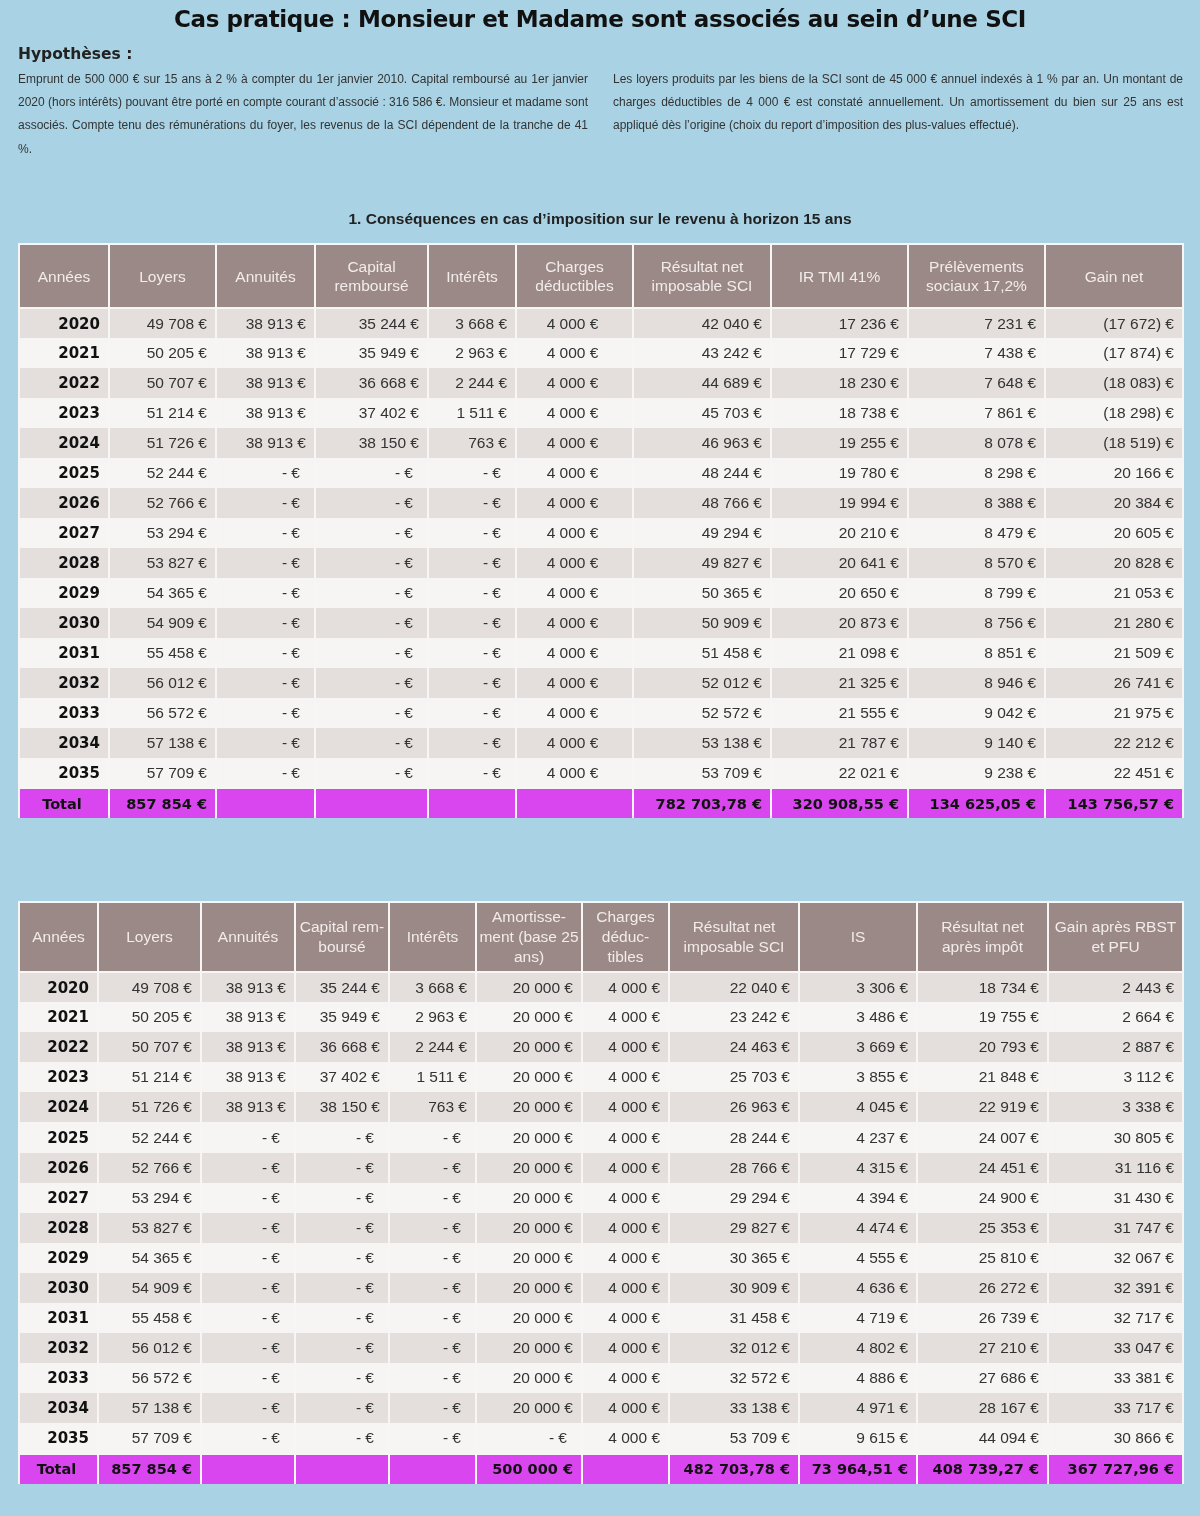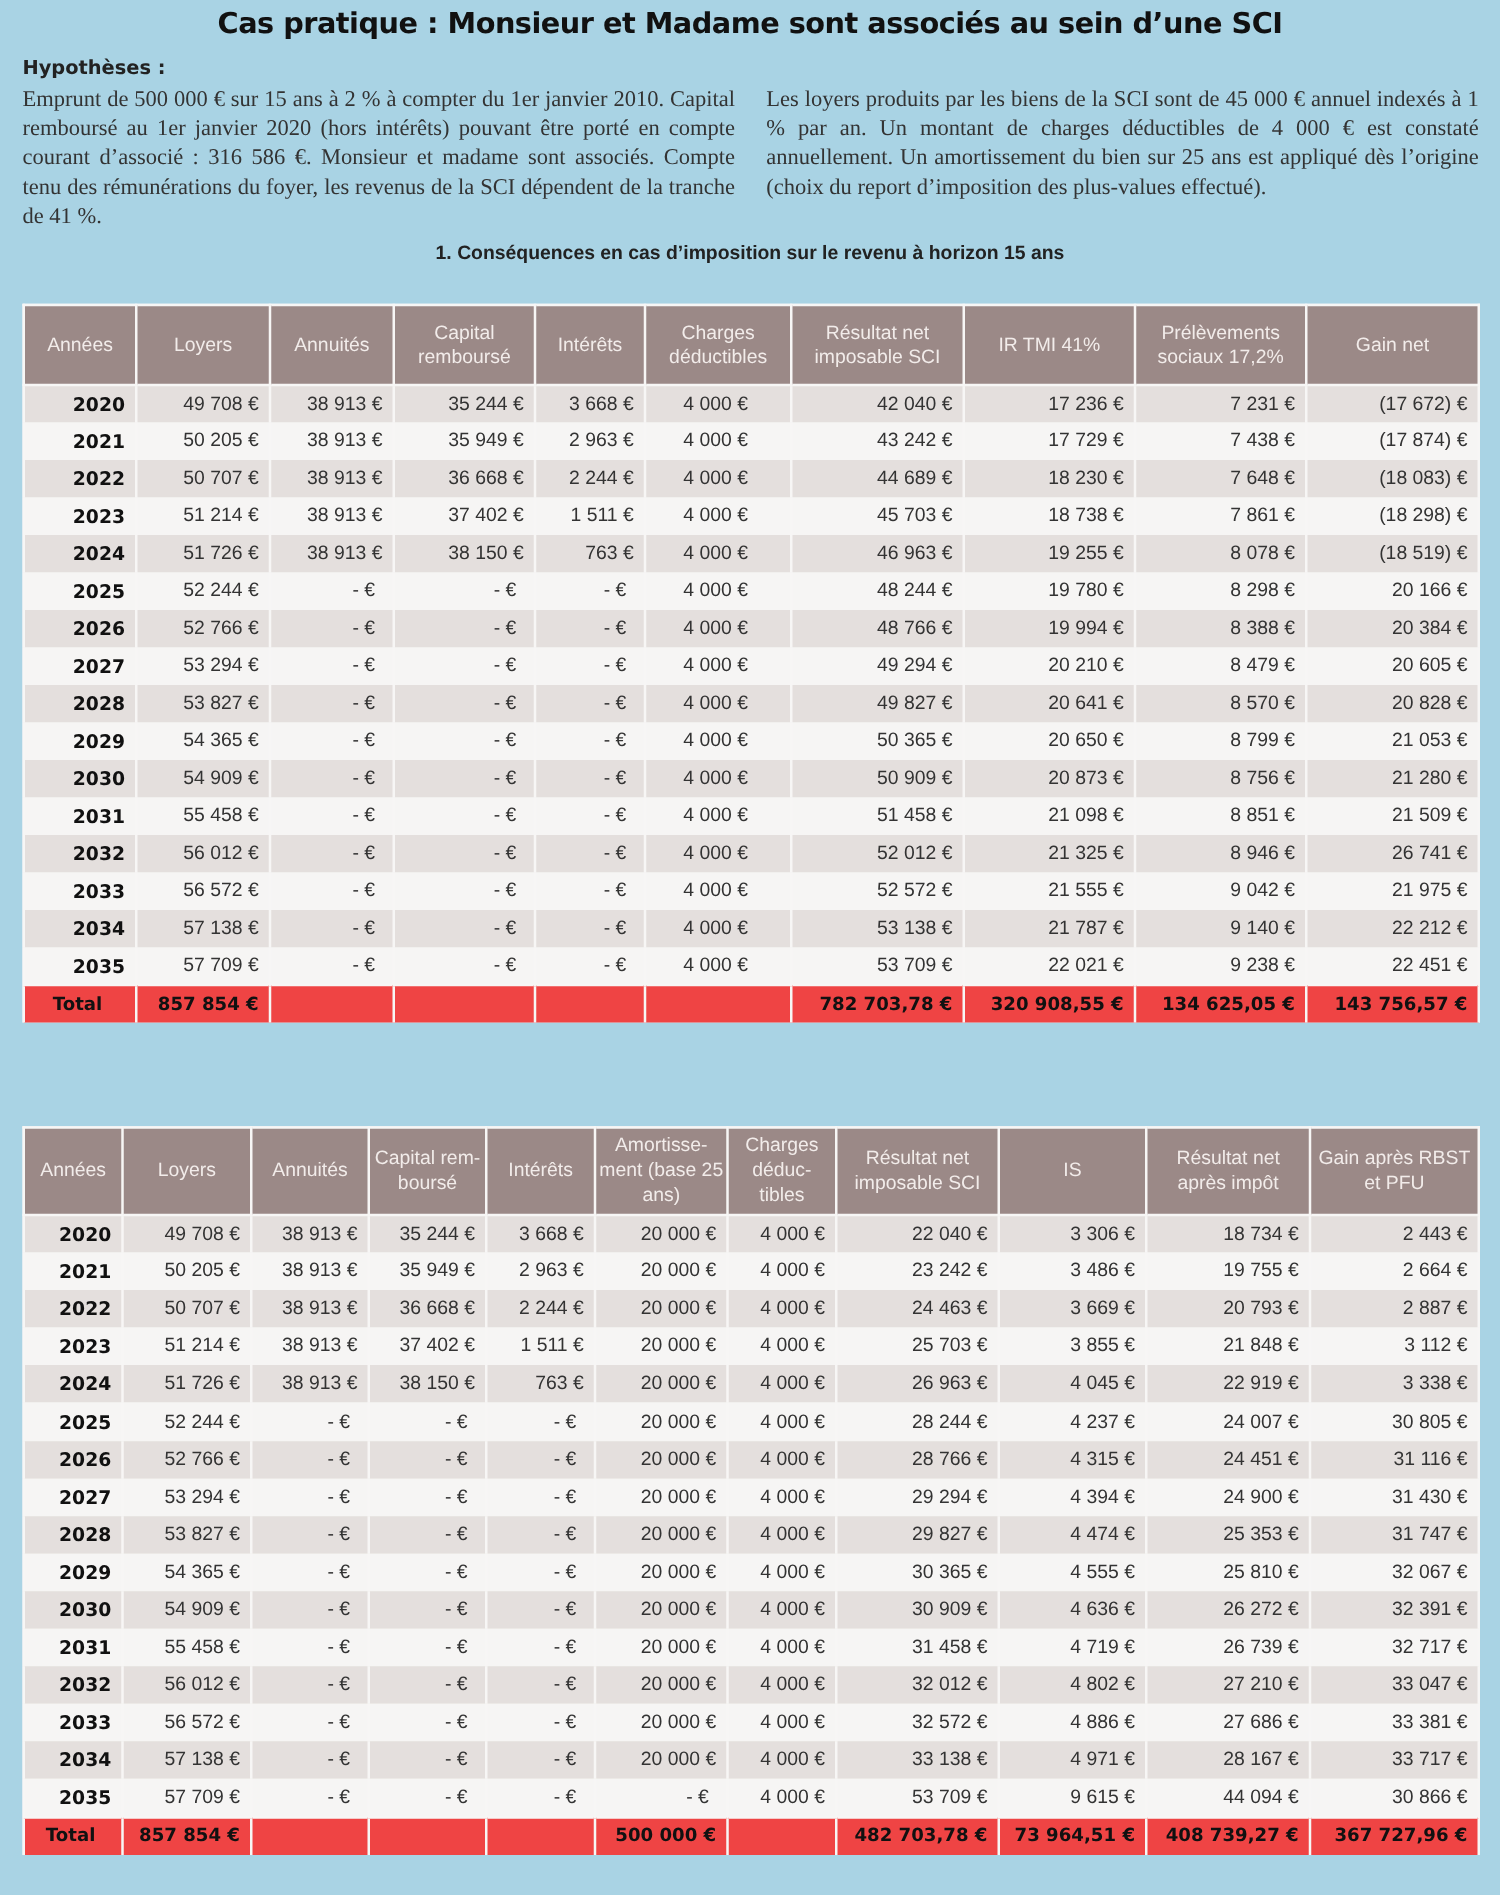--- a/index.html
+++ b/index.html
@@ -1,40 +1,40 @@
 <!DOCTYPE html>
 <html><head>
 <meta charset="utf-8">
 <style>
   * { box-sizing: border-box; margin: 0; padding: 0; }
   html, body { width: 1200px; height: 1516px; background: #a9d3e4; overflow: hidden; }
   body { font-family: "DejaVu Sans", sans-serif; color: #222; position: relative; }
   .page { position: absolute; left: 0; top: 0; width: 1200px; height: 1516px; background: #a9d3e4; }
   .title { position: absolute; top: 6px; left: 0; width: 1200px; text-align: center; font-family: "DejaVu Sans", sans-serif; font-weight: bold; font-size: 23px; letter-spacing: -0.4px; color: #111; }
   .hyp-label { position: absolute; left: 18px; top: 45px; font-size: 15.5px; font-weight: bold; color: #222; }
-  .hyp-col { position: absolute; top: 68px; font-family: Liberation Serif, serif; font-size: 18px; line-height: 23.2px; color: #333; text-align: justify; }
+  .hyp-col { position: absolute; top: 68px; font-family: Liberation Sans, sans-serif; font-size: 12px; line-height: 23.2px; color: #333; text-align: justify; }
   .hyp-left { left: 18px; width: 570px; }
   .hyp-right { left: 613px; width: 570px; }
   .section-title { position: absolute; left: 0; width: 1200px; text-align: center; font-size: 15.5px; font-weight: bold; color: #222; font-family: "Liberation Sans", sans-serif; }
-  .st1 { top: 194px; text-align: center; }
+  .st1 { top: 210px; text-align: center; }
   .st2 { top: 860px; }
   table { position: absolute; border-collapse: collapse; font-family: "Liberation Sans", sans-serif; font-size: 15.5px; table-layout: fixed; background: #f5f4f3; }
   table.t1 { left: 18px; top: 243px; width: 1164px; }
   table.t2 { left: 18px; top: 901px; width: 1164px; }
   th { background: #9b8987; color: #f2ecea; font-weight: normal; font-size: 15.5px; line-height: 19px; text-align: center; border: 2px solid #f7f6f5; padding: 0 2px; }
   table.t1 th { height: 64px; }
   table.t2 th { height: 70px; line-height: 20px; }
   td { border-left: 2px solid #f7f6f5; border-right: 2px solid #f7f6f5; text-align: right; padding: 0 8px 0 4px; color: #333; white-space: nowrap; }
   table.t1 td { height: 30px; }
   table.t2 td { height: 30.1px; }
   tr.odd td { background: #e4dfdd; }
   tr.even td { background: #f6f5f4; }
   td.year { text-align: right; font-weight: bold; color: #111; font-family: "DejaVu Sans", sans-serif; font-size: 15px; }
   td.center { text-align: center; }
-  tr.total td { background: #ef4444; font-weight: bold; color: #111; font-family: "DejaVu Sans", sans-serif; font-size: 14.5px; border-top: 2px solid #f7f6f5; }
+  tr.total td { background: #d946ef; font-weight: bold; color: #111; font-family: "DejaVu Sans", sans-serif; font-size: 14.5px; border-top: 2px solid #f7f6f5; }
   td.dash { text-align: right; padding-right: 14px; }
 </style>
 </head>
 <body>
 
 <div class="page">
   <div class="title">Cas pratique : Monsieur et Madame sont associés au sein d’une SCI</div>
 
   <div class="hyp-label">Hypothèses :</div>
   <div class="hyp-col hyp-left">Emprunt de 500 000 € sur 15 ans à 2 % à compter du 1er janvier 2010. Capital remboursé au 1er janvier 2020 (hors intérêts) pouvant être porté en compte courant d’associé : 316 586 €. Monsieur et madame sont associés. Compte tenu des rémunérations du foyer, les revenus de la SCI dépendent de la tranche de 41 %.</div>

